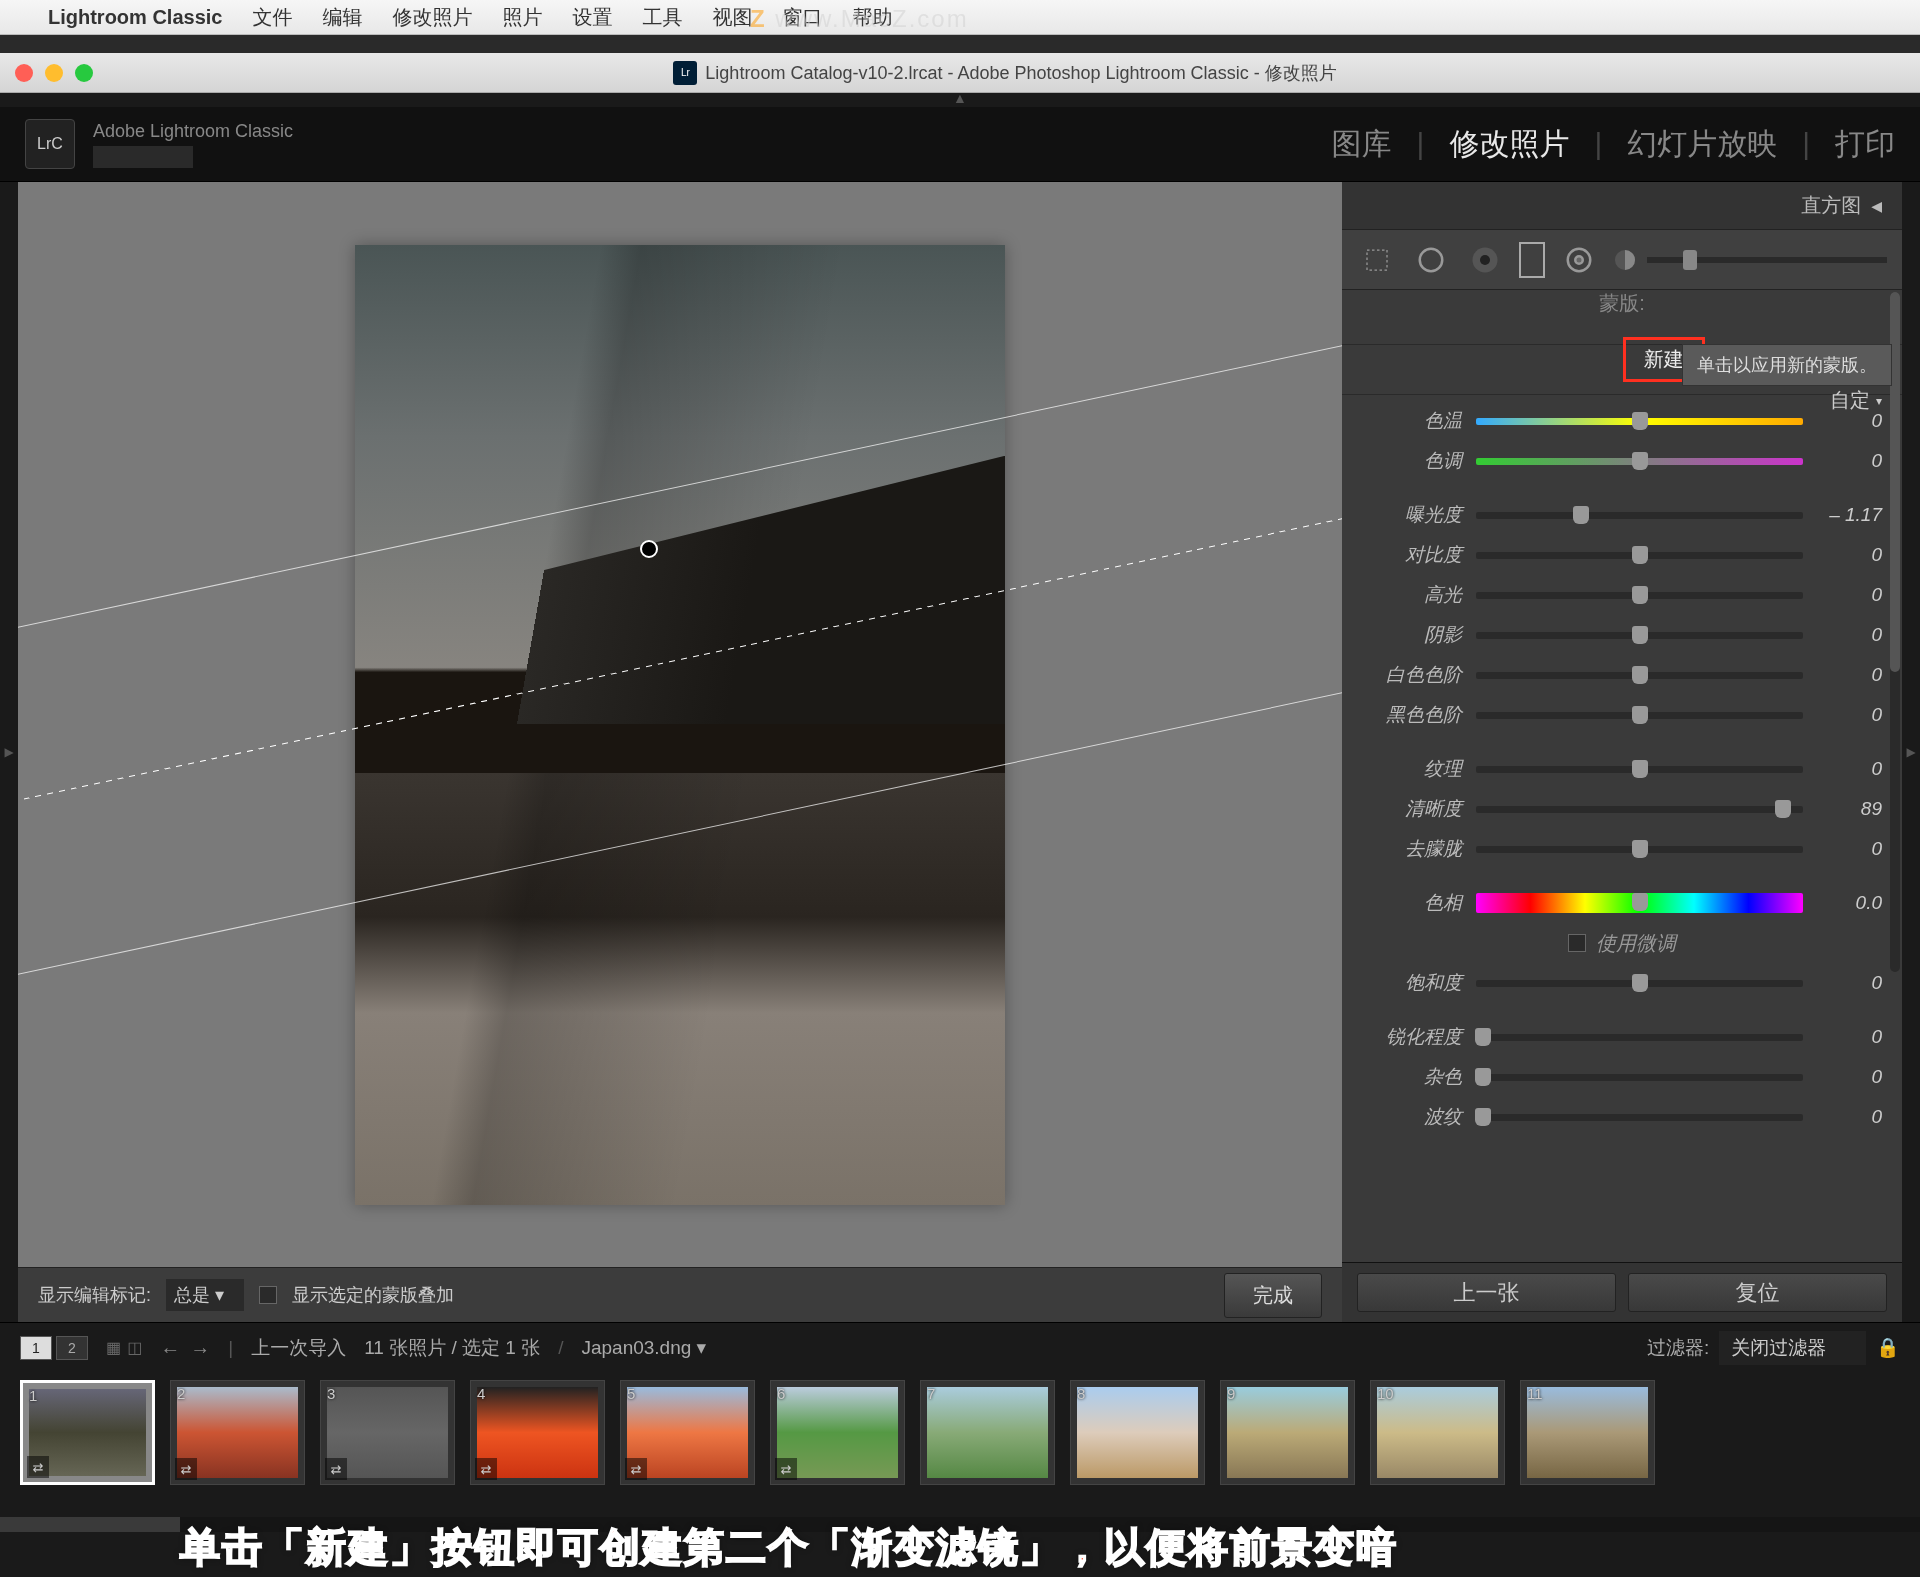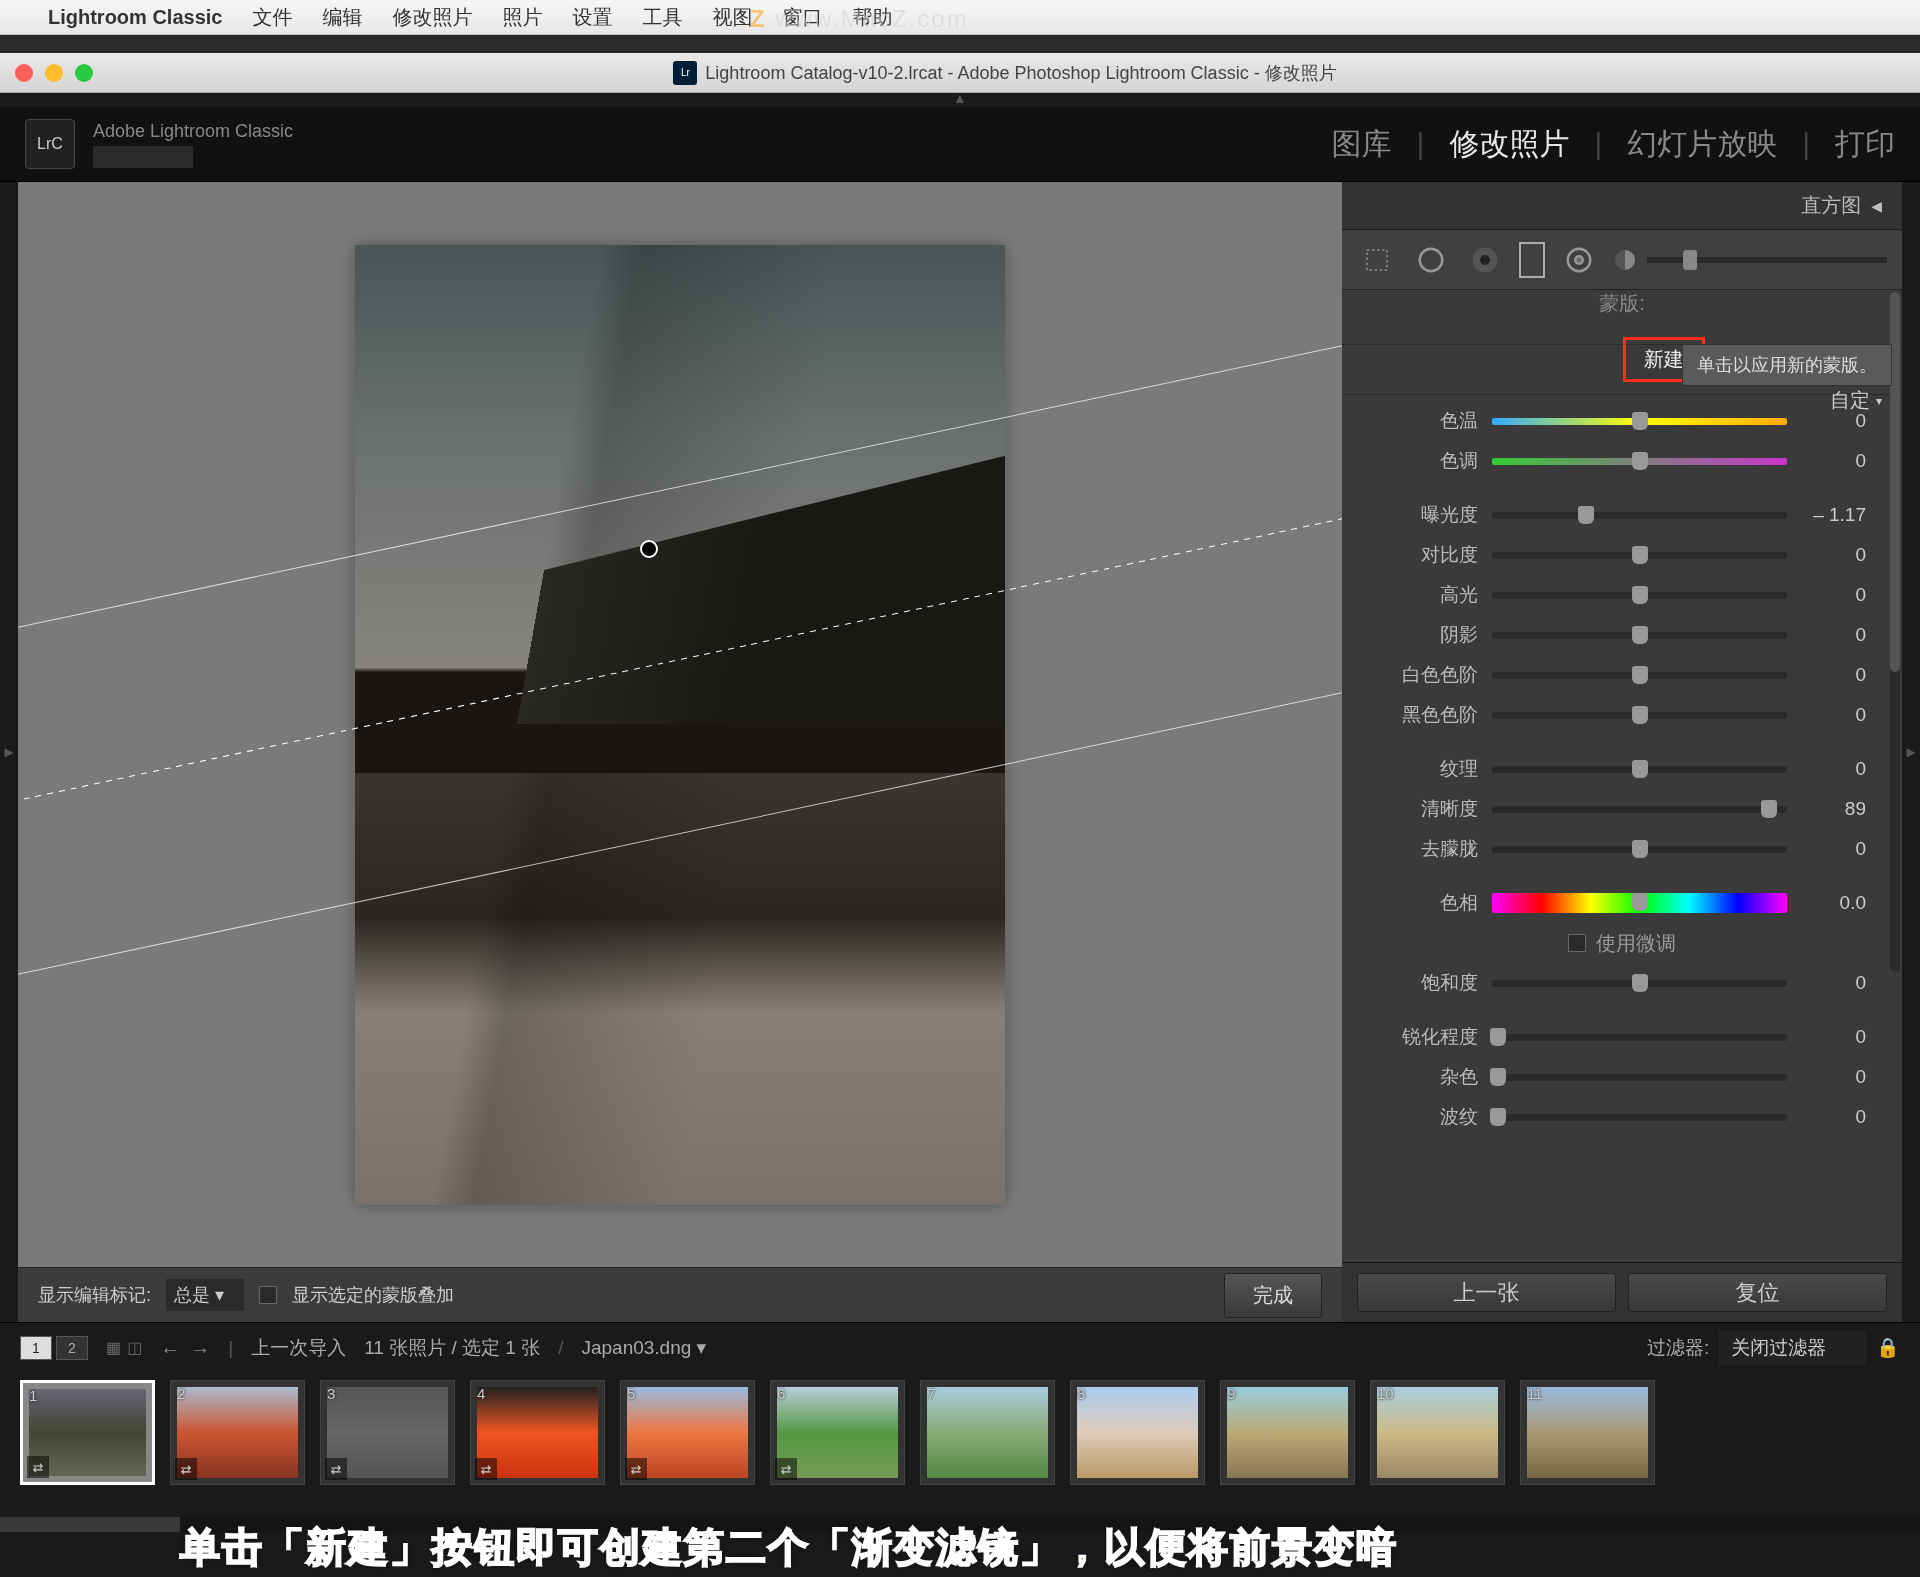--- a/index.html
+++ b/index.html
@@ -70,21 +70,21 @@
 .mask-tab { padding: 6px 18px; color: #ccc; }
 .mask-tab.hl { border: 3px solid #ff3020; color: #eee; }
 .mask-sep { color: #555; margin: 0 10px; }
 .tooltip { position: absolute; right: 10px; top: 54px; background: #5a5a5a; color: #ddd; padding: 8px 14px; font-size: 18px; z-index: 5; border: 1px solid #333; }
 
 .effect-row { height: 50px; display: flex; align-items: flex-end; padding: 0 20px; gap: 15px; border-bottom: 1px solid #2a2a2a; flex-direction: column; }
 .effect-row .label { color: #888; }
 .effect-dd { color: #ccc; display: flex; align-items: center; gap: 6px; }
 .sw { width: 22px; height: 14px; background: #222; border-radius: 2px; margin-left: auto; }
 
-.sliders { flex: 1; overflow: hidden; padding: 6px 16px; }
+.sliders { flex: 1; overflow: hidden; padding: 6px 0; font-style: italic; }
 .slider-row { display: flex; align-items: center; height: 40px; padding: 0 20px; gap: 14px; }
 .slider-row .sl-label { width: 100px; text-align: right; color: #bbb; font-size: 19px; }
 .slider-row .sl-track { flex: 1; height: 7px; background: #2a2a2a; border-radius: 2px; position: relative; }
 .slider-row .sl-knob { position: absolute; top: -6px; width: 16px; height: 18px; background: #999; border-radius: 3px 3px 6px 6px; transform: translateX(-50%); }
 .slider-row .sl-val { width: 65px; text-align: right; color: #ccc; font-size: 19px; }
 .sl-track.temp { background: linear-gradient(90deg,#3af,#ff0,#fa0); }
 .sl-track.tint { background: linear-gradient(90deg,#3c3,#c3c); }
 .sl-track.hue { background: linear-gradient(90deg,#f0f,#f00,#ff0,#0f0,#0ff,#00f,#f0f); height: 20px; }
 .sl-track.hue .sl-knob { top: 0; }
 .slider-group-gap { height: 14px; }

